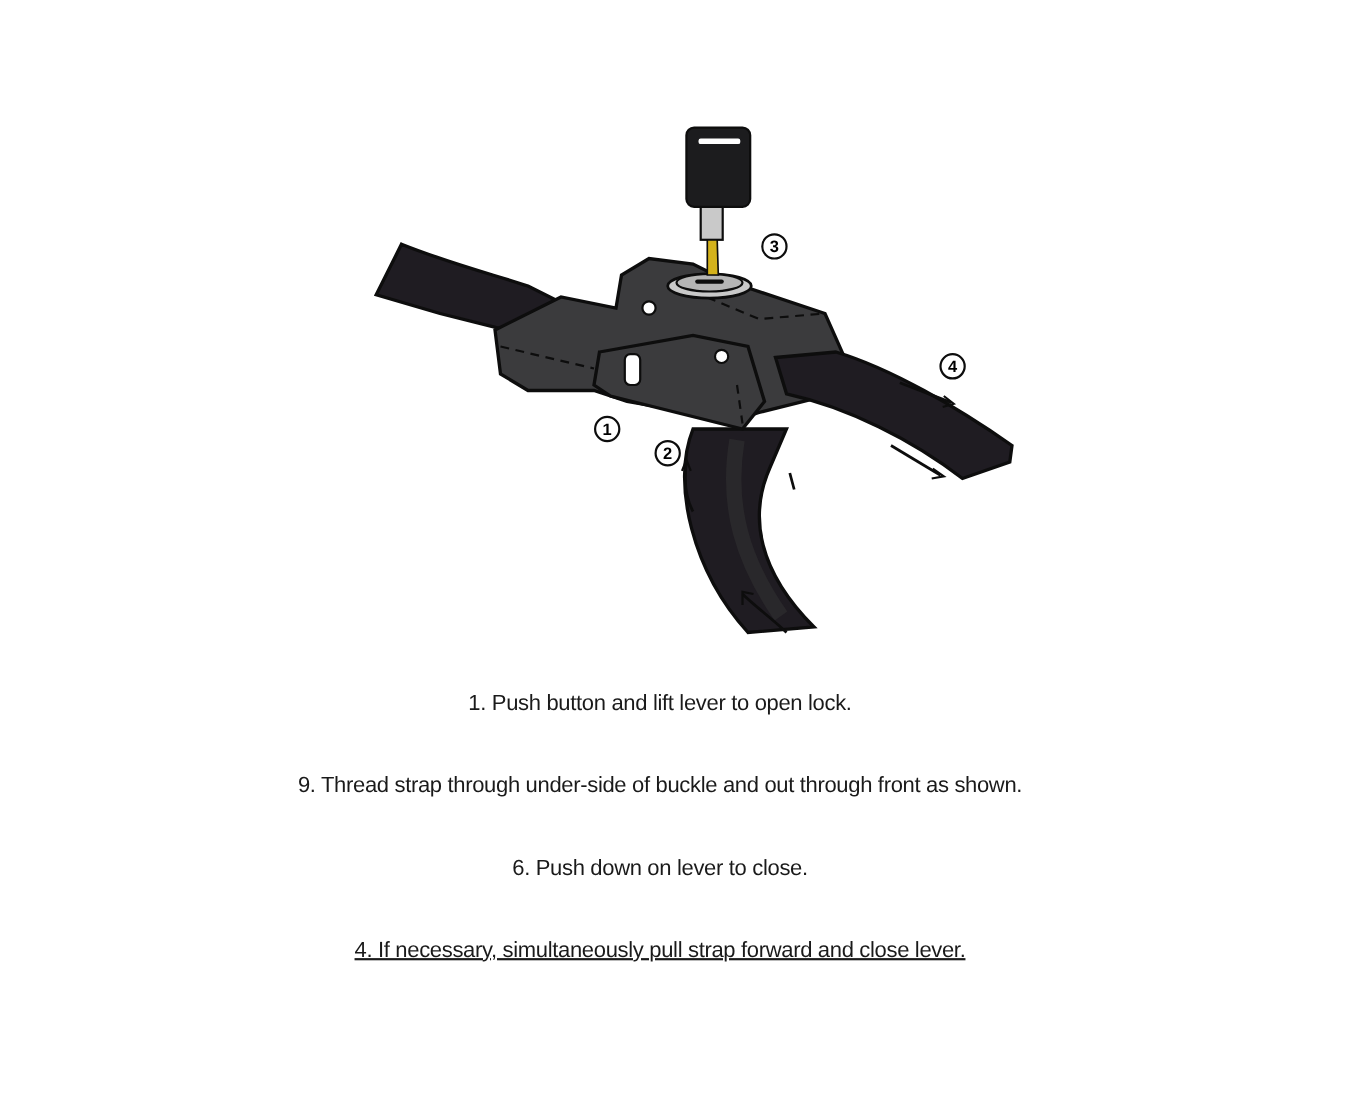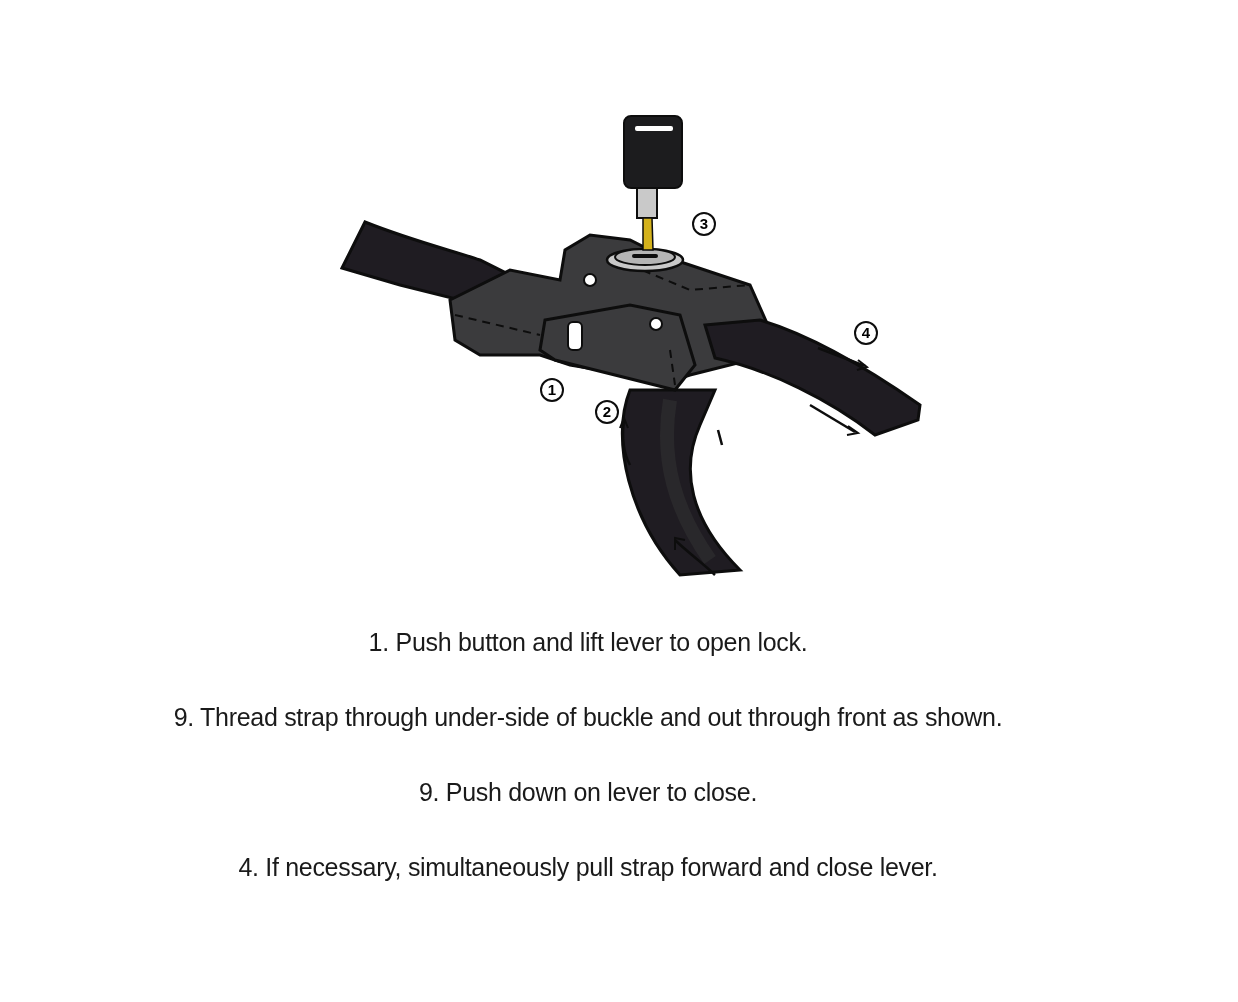--- a/index.html
+++ b/index.html
@@ -1,21 +1,21 @@
 <!DOCTYPE html>
 <html><head>
 <meta charset="utf-8">
 <style>
   html, body { margin:0; padding:0; background:#ffffff; }
   body { width:1238px; height:1002px; position:relative; overflow:hidden;
          font-family:"Liberation Sans", "DejaVu Sans", sans-serif; color:#1a1a1a; }
   .figure { position:absolute; left:330px; top:100px; width:600px; height:480px; }
   .figure svg { width:600px; height:480px; display:block; }
-  .step { position:absolute; left:4px; width:1168px; text-align:center;
-          font-size:25px; letter-spacing:-0.3px; white-space:nowrap; }
+  .step { position:absolute; left:16px; width:1168px; text-align:center;
+          font-size:20px; letter-spacing:-0.3px; white-space:nowrap; }
   .callout-label { font-family:"Liberation Sans", sans-serif; font-weight:bold; font-size:15px; }
 </style>
 </head>
 <body>
 
 <div class="figure">
   <svg viewBox="0 0 600 480" xmlns="http://www.w3.org/2000/svg">
 
     <path d="M12 168 L35 122 C80 140 120 150 150 160 L200 185 L190 215 C150 205 110 195 70 185 Z" fill="#1f1c22" stroke="#0d0d0d" stroke-width="3"></path>
 
@@ -69,14 +69,14 @@
     </g>
     <g>
       <circle cx="536" cy="233" r="11" fill="#fff" stroke="#0d0d0d" stroke-width="2"></circle>
       <text class="callout-label" x="536" y="238" text-anchor="middle">4</text>
     </g>
   </svg>
 </div>
 
 <div class="step" style="top:628px;">1. Push button and lift lever to open lock.</div>
 <div class="step" style="top:703px;">9. Thread strap through under-side of buckle and out through front as shown.</div>
-<div class="step" style="top:778px;">9. Push down on lever to close.</div>
-<div class="step" style="top:853px;">4. If necessary, simultaneously pull strap forward and close lever.</div>
+<div class="step" style="top:778px;">6. Push down on lever to close.</div>
+<div class="step" style="top:853px;text-decoration:underline;">4. If necessary, simultaneously pull strap forward and close lever.</div>
 
 </body></html>

